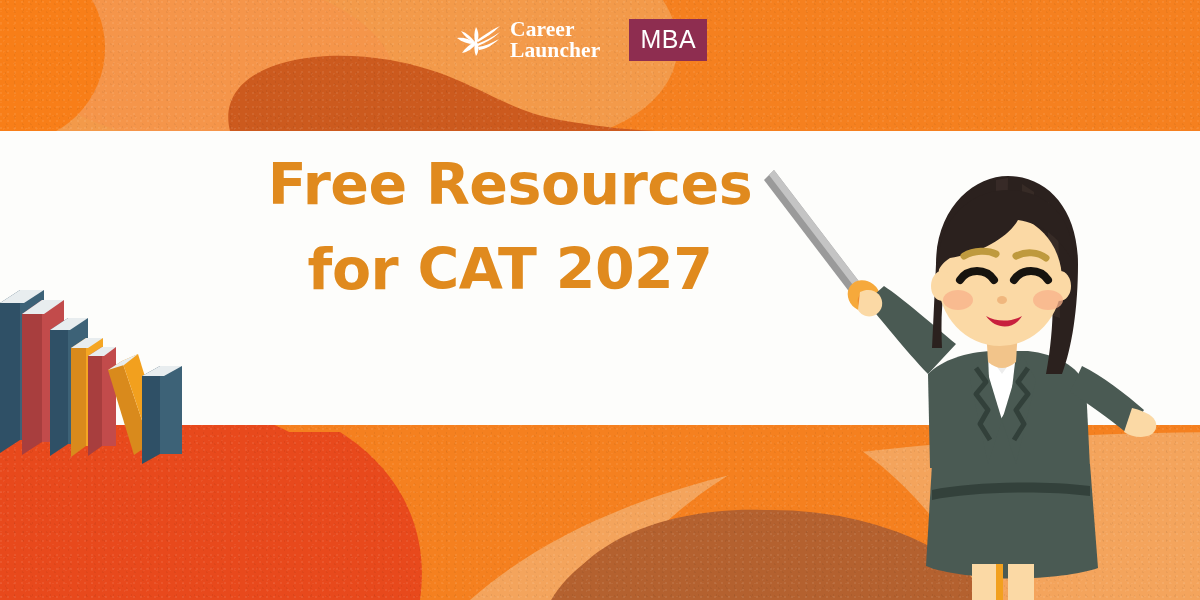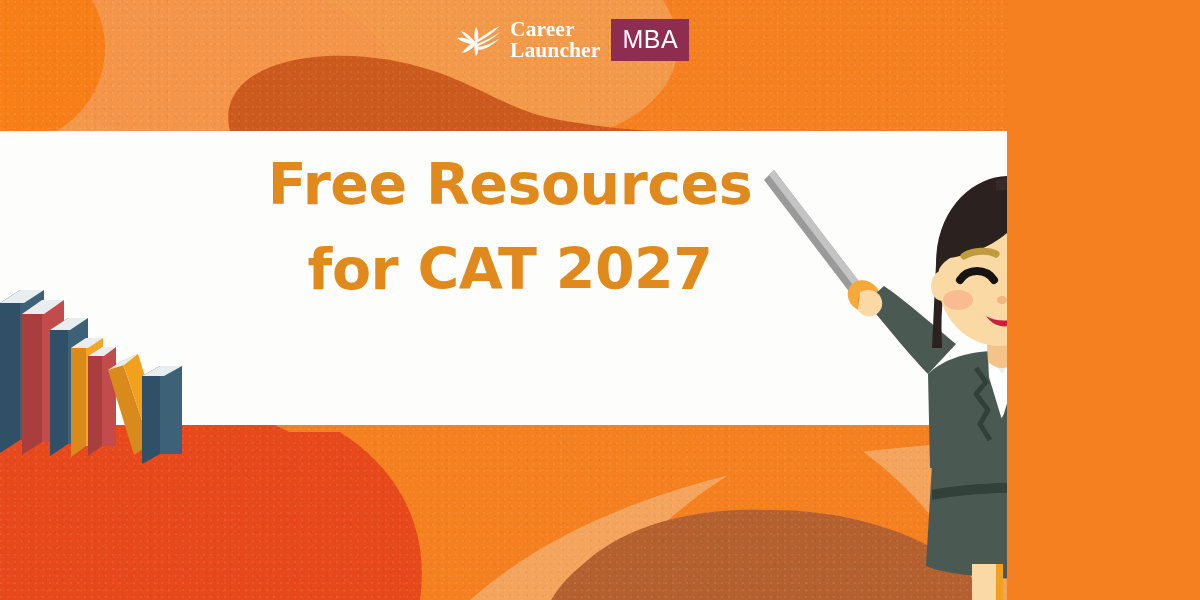--- a/index.html
+++ b/index.html
@@ -6,21 +6,21 @@
   * { box-sizing: border-box; margin: 0; padding: 0; }
   html, body {
     width: 1200px; height: 600px;
     overflow: hidden;
     font-family: "Liberation Sans", sans-serif;
     background: #F5801F;
   }
 
   .banner {
     position: relative;
-    width: 1007px; height: 600px;
+    width: 1200px; height: 600px;
     overflow: hidden;
     background: #0c4a6e;
   }
 
   
   .bg-layer { position: absolute; inset: 0; overflow: hidden; }
   .bg-layer svg { position: absolute; inset: 0; width: 1200px; height: 600px; display: block; }
 
   
   .grain {
@@ -59,21 +59,21 @@
     color: #FFFFFF;
     font-family: "Liberation Serif", serif;
     font-weight: 700;
     font-size: 21.5px;
     line-height: 21px;
     letter-spacing: .1px;
     white-space: nowrap;
   }
   .logo-words .ln { display: block; }
   .mba-badge {
-    margin-left: 2px;
+    margin-left: 20px;
     background: #8E2D50;
     color: #FFFFFF;
     font-family: "Liberation Sans", sans-serif;
     font-weight: 400;
     font-size: 25px;
     line-height: 1;
     padding: 8px 11px 9px 11px;
     letter-spacing: .5px;
     white-space: nowrap;
   }

